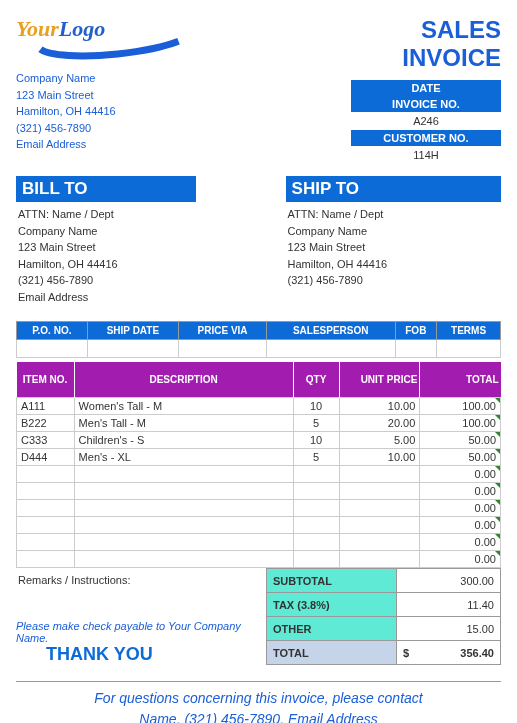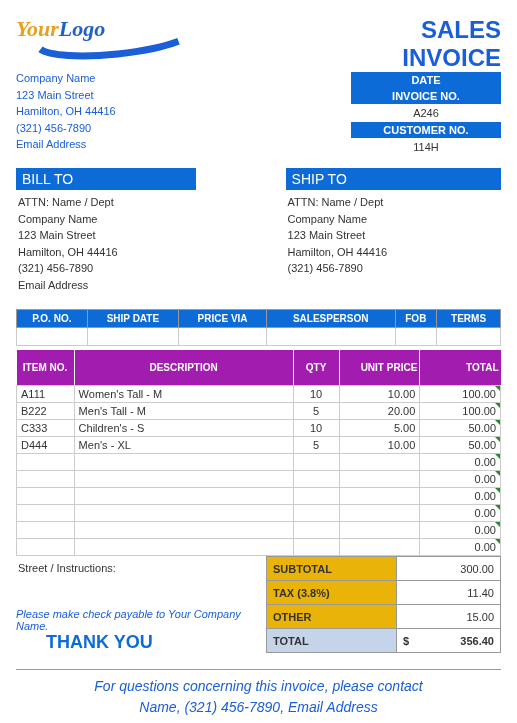--- a/index.html
+++ b/index.html
@@ -6,28 +6,28 @@
     body { font-family: Arial, sans-serif; font-size: 11px; color: #333; background: #fff; padding: 16px; width: 517px; }
     .header { display: flex; justify-content: space-between; align-items: flex-start; margin-bottom: 8px; }
     .logo-area { display: flex; flex-direction: column; }
     .logo { position: relative; width: 180px; height: 48px; margin-bottom: 6px; }
     .logo-text { font-family: Georgia, serif; font-size: 22px; font-weight: bold; font-style: italic; }
     .logo-your { color: #e8a020; }
     .logo-logo { color: #2060c8; }
     .swoosh { position: absolute; top: 0px; left: 0; width: 180px; height: 50px; }
     .company-info { color: #1a5ed8; line-height: 1.5; font-size: 11px; }
     .right-header { text-align: right; }
-    .invoice-title { font-family: Arial; font-size: 24px; font-weight: bold; color: #1a5ed8; text-align: right; margin-bottom: 0; }
+    .invoice-title { font-family: Arial; font-size: 24px; font-weight: bold; color: #1a5ed8; text-align: right; margin-bottom: 8px; }
     .meta-block { width: 150px; margin-left: auto; }
     .meta-label { background: #0d6bd8; color: #fff; font-weight: bold; text-align: center; padding: 2px 16px; font-size: 11px; }
     .meta-value { text-align: center; padding: 3px 0; font-size: 11px; }
     .addresses { display: flex; gap: 40px; margin-top: 12px; margin-bottom: 12px; }
     .addr-col { flex: 1; }
     .addr-col:last-child { flex: 1.2; margin-left: 50px; }
-    .addr-header { background: #0d6bd8; color: #fff; font-weight: normal; padding: 3px 6px; font-size: 14px; }
+    .addr-header { background: #0d6bd8; color: #fff; font-weight: bold; padding: 3px 6px; font-size: 17px; }
     .addr-body { padding: 4px 2px; line-height: 1.5; font-size: 11px; }
     .ship-grid { width: 100%; border-collapse: collapse; margin-bottom: 4px; text-align: center; }
     .ship-grid th { background: #0d6bd8; color: #fff; font-size: 10px; padding: 3px 2px; border: 1px solid #999; }
     .ship-grid td { border: 1px solid #ccc; height: 18px; }
     .items { width: 100%; border-collapse: collapse; }
     .items th { background: #a21caf; color: #fff; font-size: 10px; padding: 12px 2px; border-right: 1px solid #fff; }
     .items th:last-child { border-right: none; }
     .items td { border: 1px solid #ccc; padding: 2px 4px; font-size: 11px; height: 16px; }
     .col-item { width: 50px; }
     .col-desc { width: 190px; }
@@ -35,21 +35,21 @@
     .col-price { width: 70px; text-align: right; }
     .col-total { width: 70px; text-align: right; position: relative; }
     .tri { position: absolute; top: 0; right: 0; width: 0; height: 0; border-left: 5px solid transparent; border-top: 5px solid #2a8a2a; }
     .remarks { font-size: 11px; padding: 6px 2px; }
     .bottom-area { display: flex; margin-top: 0; }
     .bottom-left { flex: 1; padding-right: 10px; }
     .payable { color: #1a5ed8; font-style: italic; font-size: 11px; margin-top: 28px; }
     .thank-you { color: #0d6bd8; font-weight: bold; font-size: 18px; margin-left: 30px; }
     .totals { width: 235px; }
     .totals tr td { border: 1px solid #999; padding: 4px 6px; font-size: 11px; }
-    .totals .tl { background: #eab308; font-weight: bold; width: 130px; }
+    .totals .tl { background: #5eead4; font-weight: bold; width: 130px; }
     .totals .tv { text-align: right; }
     .totals .grand .tl { background: #c6d4ea; }
     .totals .grand .tv { font-weight: bold; }
     .dollar { float: left; }
     .footer { text-align: center; margin-top: 16px; color: #1a5ed8; font-style: italic; font-size: 14px; line-height: 1.5; border-top: 1px solid #999; padding-top:6px;}
     table { border-collapse: collapse; }
   </style>
 </head>
 <body>
 
@@ -206,21 +206,21 @@
         <td></td>
         <td></td>
         <td></td>
         <td class="col-total"><span>0.00</span><span class="tri"></span></td>
       </tr>
 </tbody>
   </table>
 
 <div class="bottom-area">
   <div class="bottom-left">
-    <div class="remarks">Street / Instructions:</div>
+    <div class="remarks">Remarks / Instructions:</div>
     <div class="payable">Please make check payable to Your Company Name.</div>
     <div class="thank-you">THANK YOU</div>
   </div>
   <table class="totals">
     <tbody>
         <tr>
           <td class="tl">SUBTOTAL</td>
           <td class="tv">300.00</td>
         </tr>
     <tr>

